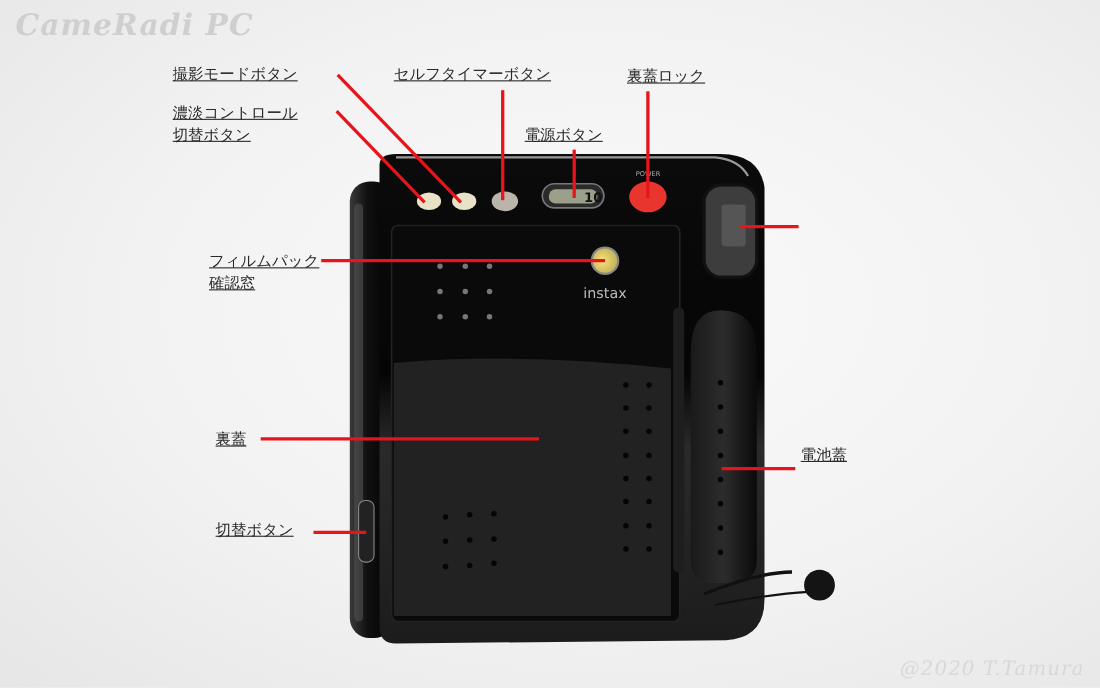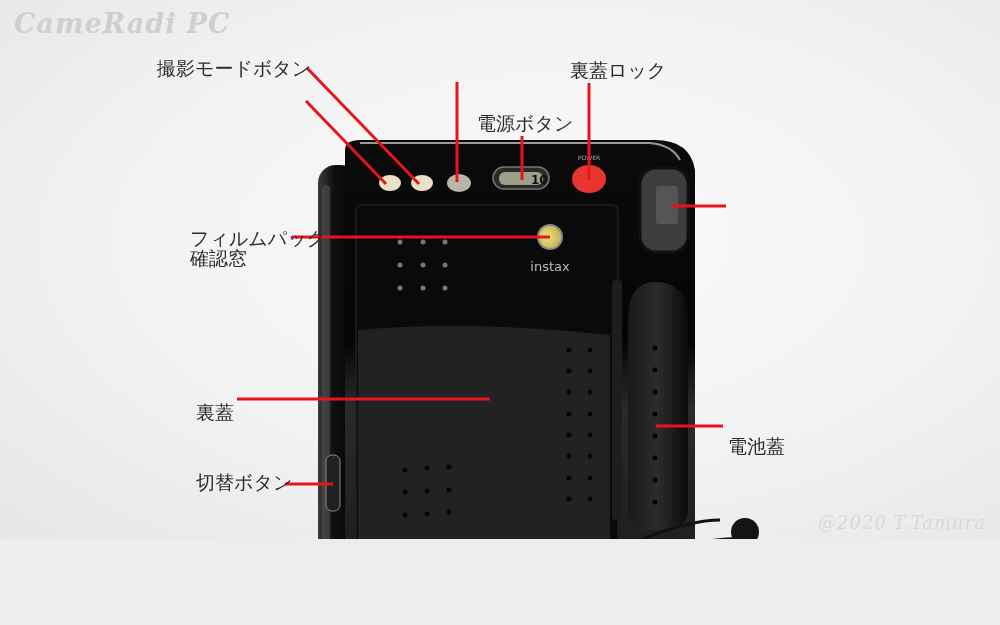--- a/index.html
+++ b/index.html
@@ -1,21 +1,21 @@
 <!DOCTYPE html>
 <html><head>
 <meta charset="utf-8">
 <style>
   html,body{margin:0;padding:0;}
   body{width:1000px;height:625px;overflow:hidden;background:#ededed;font-family:"DejaVu Sans","Liberation Sans",sans-serif;}
-  .stage{position:relative;width:1000px;height:539px;background:radial-gradient(ellipse at 55% 45%, #fafafa 0%, #f2f2f2 55%, #e6e6e6 100%);overflow:hidden;}
+  .stage{position:relative;width:1000px;height:625px;background:radial-gradient(ellipse at 55% 45%, #fafafa 0%, #f2f2f2 55%, #e6e6e6 100%);overflow:hidden;}
   .watermark{position:absolute;font-family:"DejaVu Serif","Liberation Serif",serif;font-style:italic;color:#cfcfcf;letter-spacing:1px;}
   .wm-top{left:14px;top:8px;font-size:27px;font-weight:bold;}
   .wm-bottom{right:14px;bottom:6px;font-size:18px;color:#d8d8d8;}
-  .label{position:absolute;font-size:19px;color:#2a2a2a;line-height:20px;white-space:nowrap;}
+  .label{position:absolute;font-size:14px;color:#2a2a2a;line-height:20px;white-space:nowrap;text-decoration:underline;}
   svg.overlay{position:absolute;left:0;top:0;}
   .ml{white-space:pre-line;}
 </style>
 </head>
 <body>
 
 <div class="stage">
 
   <div class="watermark wm-top">CameRadi PC</div>
 
@@ -139,22 +139,25 @@
       <line x1="589" y1="83" x2="589" y2="180"></line>
       <line x1="672" y1="206" x2="726" y2="206"></line>
       <line x1="292" y1="237" x2="550" y2="237"></line>
       <line x1="237" y1="399" x2="490" y2="399"></line>
       <line x1="285" y1="484" x2="333" y2="484"></line>
       <line x1="656" y1="426" x2="723" y2="426"></line>
     </g>
   </svg>
 
   <div class="label" style="left:157px;top:58px;">撮影モードボタン</div>
+  <div class="label ml" style="left:157px;top:93px;">濃淡コントロール
+切替ボタン</div>
+  <div class="label" style="left:358px;top:58px;">セルフタイマーボタン</div>
   <div class="label" style="left:477px;top:113px;">電源ボタン</div>
   <div class="label" style="left:570px;top:60px;">裏蓋ロック</div>
   <div class="label ml" style="left:170px;top:228px;margin-left:20px;">フィルムパック
 確認窓</div>
-  <div class="label" style="left:196px;top:390px;margin-top:12px;">裏蓋</div>
+  <div class="label" style="left:196px;top:390px;">裏蓋</div>
   <div class="label" style="left:196px;top:472px;">切替ボタン</div>
-  <div class="label" style="left:728px;top:436px;">電池蓋</div>
+  <div class="label" style="left:728px;top:404px;">電池蓋</div>
 
   <div class="watermark wm-bottom">@2020 T.Tamura</div>
 </div>
 
 </body></html>

